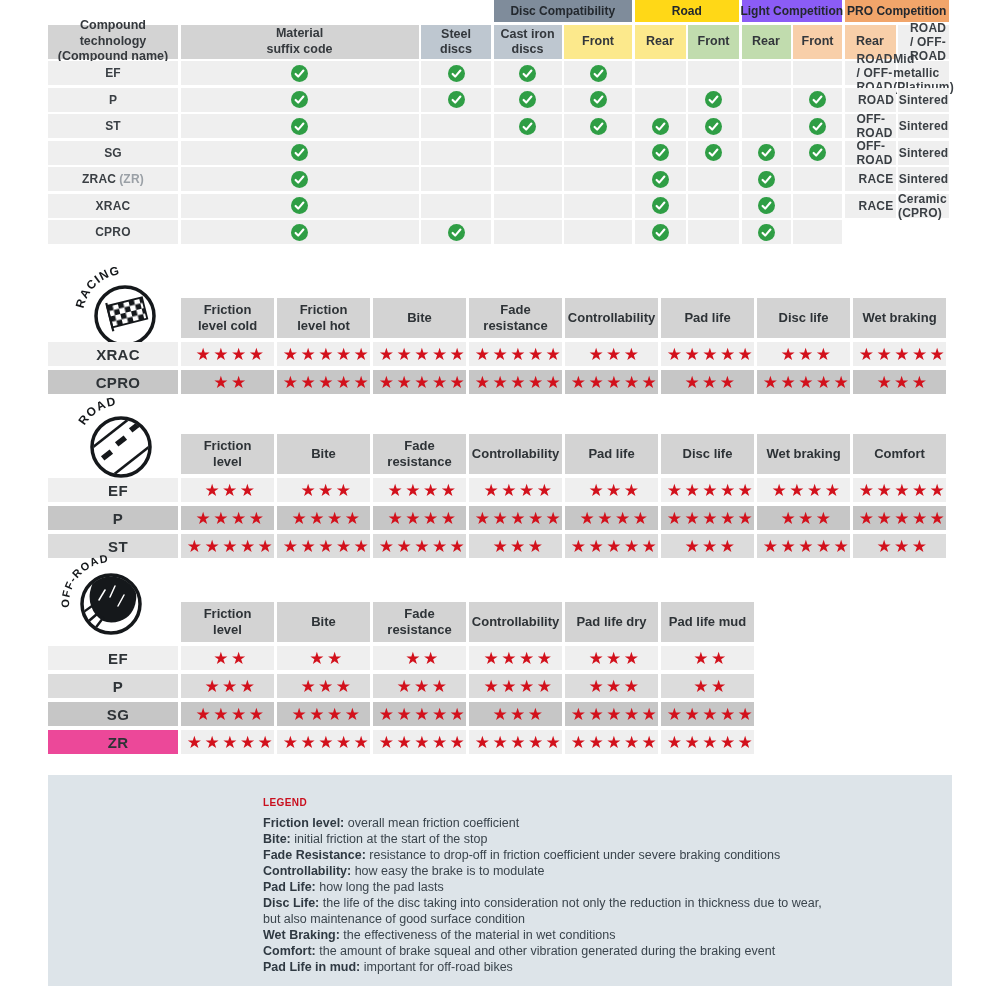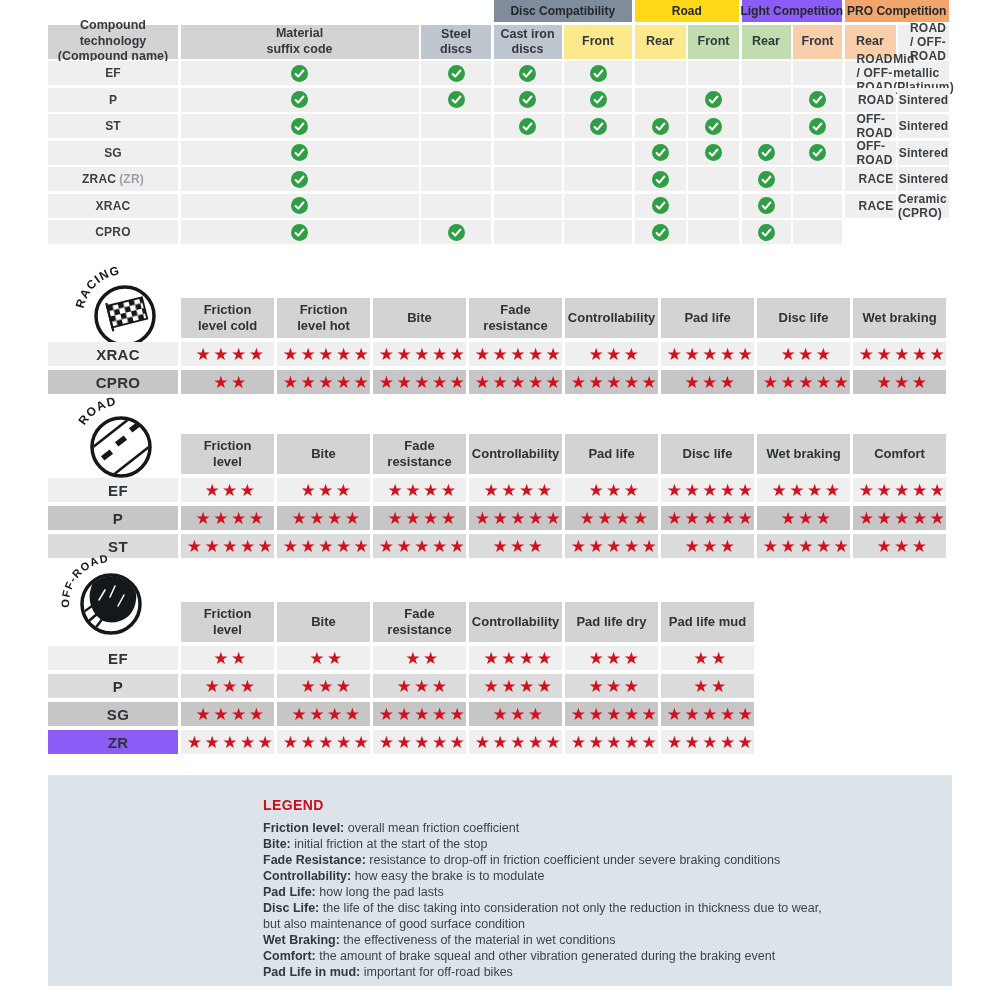--- a/index.html
+++ b/index.html
@@ -39,21 +39,21 @@
   .rt-stars{justify-content:flex-start;padding-left:7px;font-size:17px;line-height:1;
             letter-spacing:2.5px;}
 
   
   .icon-badge{position:absolute;}
   .arc-label{font-size:12px;font-weight:bold;letter-spacing:1.2px;fill:#15181b;}
 
   
   #legend-box{position:absolute;left:48px;top:775px;width:904px;height:211px;
               box-sizing:border-box;padding:22px 20px 0 215px;}
-  #legend-title{font-size:14px;font-weight:bold;letter-spacing:.4px;margin-bottom:7px;}
+  #legend-title{font-size:10px;font-weight:bold;letter-spacing:.4px;margin-bottom:7px;}
   .lg-line{font-size:12.5px;line-height:16px;color:#3a444c;}
   .lg-term{font-weight:bold;color:#2f3942;}
 </style>
 </head>
 <body>
 
 <div class="page">
 
   <div id="compat-table">
       <div class="c-corner" style="grid-column: 1 / span 3;"></div>
@@ -457,21 +457,21 @@
       <div class="rt-stars" style="background: rgb(220, 220, 220); color: rgb(210, 17, 28);">★★★★</div>
       <div class="rt-stars" style="background: rgb(220, 220, 220); color: rgb(210, 17, 28);">★★★</div>
       <div class="rt-stars" style="background: rgb(220, 220, 220); color: rgb(210, 17, 28);">★★</div>
       <div class="rt-label" style="background: rgb(198, 198, 198);">SG</div>
       <div class="rt-stars" style="background: rgb(198, 198, 198); color: rgb(210, 17, 28);">★★★★</div>
       <div class="rt-stars" style="background: rgb(198, 198, 198); color: rgb(210, 17, 28);">★★★★</div>
       <div class="rt-stars" style="background: rgb(198, 198, 198); color: rgb(210, 17, 28);">★★★★★</div>
       <div class="rt-stars" style="background: rgb(198, 198, 198); color: rgb(210, 17, 28);">★★★</div>
       <div class="rt-stars" style="background: rgb(198, 198, 198); color: rgb(210, 17, 28);">★★★★★</div>
       <div class="rt-stars" style="background: rgb(198, 198, 198); color: rgb(210, 17, 28);">★★★★★</div>
-      <div class="rt-label" style="background: #8b5cf6;">ZR</div>
+      <div class="rt-label" style="background: #ec4899;">ZR</div>
       <div class="rt-stars" style="background: rgb(239, 239, 239); color: rgb(210, 17, 28);">★★★★★</div>
       <div class="rt-stars" style="background: rgb(239, 239, 239); color: rgb(210, 17, 28);">★★★★★</div>
       <div class="rt-stars" style="background: rgb(239, 239, 239); color: rgb(210, 17, 28);">★★★★★</div>
       <div class="rt-stars" style="background: rgb(239, 239, 239); color: rgb(210, 17, 28);">★★★★★</div>
       <div class="rt-stars" style="background: rgb(239, 239, 239); color: rgb(210, 17, 28);">★★★★★</div>
       <div class="rt-stars" style="background: rgb(239, 239, 239); color: rgb(210, 17, 28);">★★★★★</div>
     </div>
 
   <div id="legend-box" style="background: rgb(221, 228, 233);">
     <div id="legend-title" style="color: rgb(201, 15, 30);">LEGEND</div>

